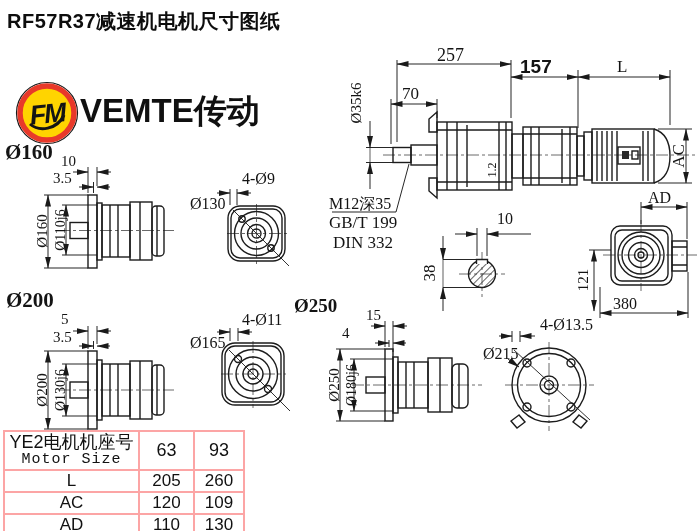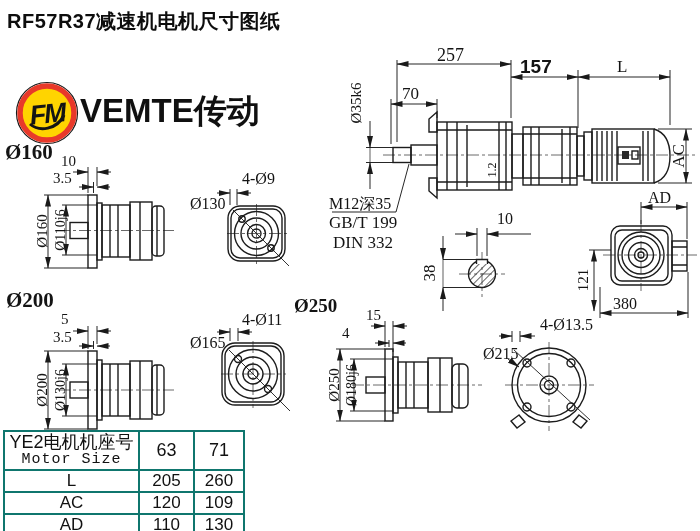--- a/index.html
+++ b/index.html
@@ -12,21 +12,21 @@
   .brand{left:80px;top:94px;font-size:33px;font-weight:800;color:#101010}
   .seclab{font-family:"Liberation Serif",serif;font-size:21px;font-weight:bold}
   .s19{font-size:19px}
   .wm{position:absolute;color:rgba(240,120,120,.72);font-weight:bold;z-index:6;white-space:nowrap;line-height:1}
   .wm1{left:84px;top:234px;font-size:33px;letter-spacing:2px}
   .wm2{left:97px;top:268px;font-size:35px;letter-spacing:3px}
   .bdim{font-family:"Liberation Sans",sans-serif;font-weight:bold;font-size:19px}
   svg.draw{position:absolute;left:0;top:0;z-index:1}
   .logo{position:absolute;left:14px;top:80px;z-index:3}
   table.spec{position:absolute;left:3px;top:430px;border-collapse:collapse;z-index:4;background:#fff}
-  table.spec td{border:2px solid #0f766e;text-align:center;vertical-align:middle;color:#111;padding:0}
+  table.spec td{border:2px solid #fca5a5;text-align:center;vertical-align:middle;color:#111;padding:0}
   .c1{width:133px}.c2{width:53px}.c3{width:48px}
   .hrow td{height:37px;font-size:18px}
   .drow td{height:20px;font-size:17px}
   .hcn{font-size:18px;line-height:1.05}
   .hen{font-family:"Liberation Mono",monospace;font-size:15px;letter-spacing:1px;line-height:1.05}
 </style>
 </head>
 <body>
 
 <div class="stage">
@@ -282,21 +282,21 @@
   <span class="t serif" style="left:483px;top:346px;font-size:16px">Ø215</span>
 
   <table class="spec">
     <tbody>
         <tr class="hrow">
       <td class="c1">
         <div class="hcn">YE2电机机座号</div>
         <div class="hen">Motor Size</div>
       </td>
       <td class="c2">63</td>
-      <td class="c3">71</td>
+      <td class="c3">93</td>
     </tr>
     <tr class="drow">
       <td>L</td>
       <td>205</td>
       <td>260</td>
     </tr>
     <tr class="drow">
       <td>AC</td>
       <td>120</td>
       <td>109</td>

